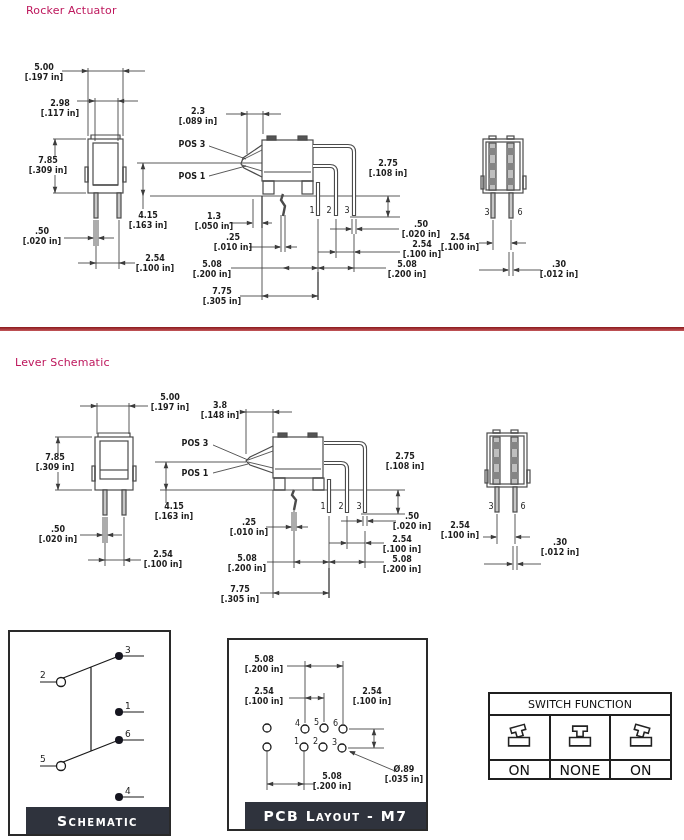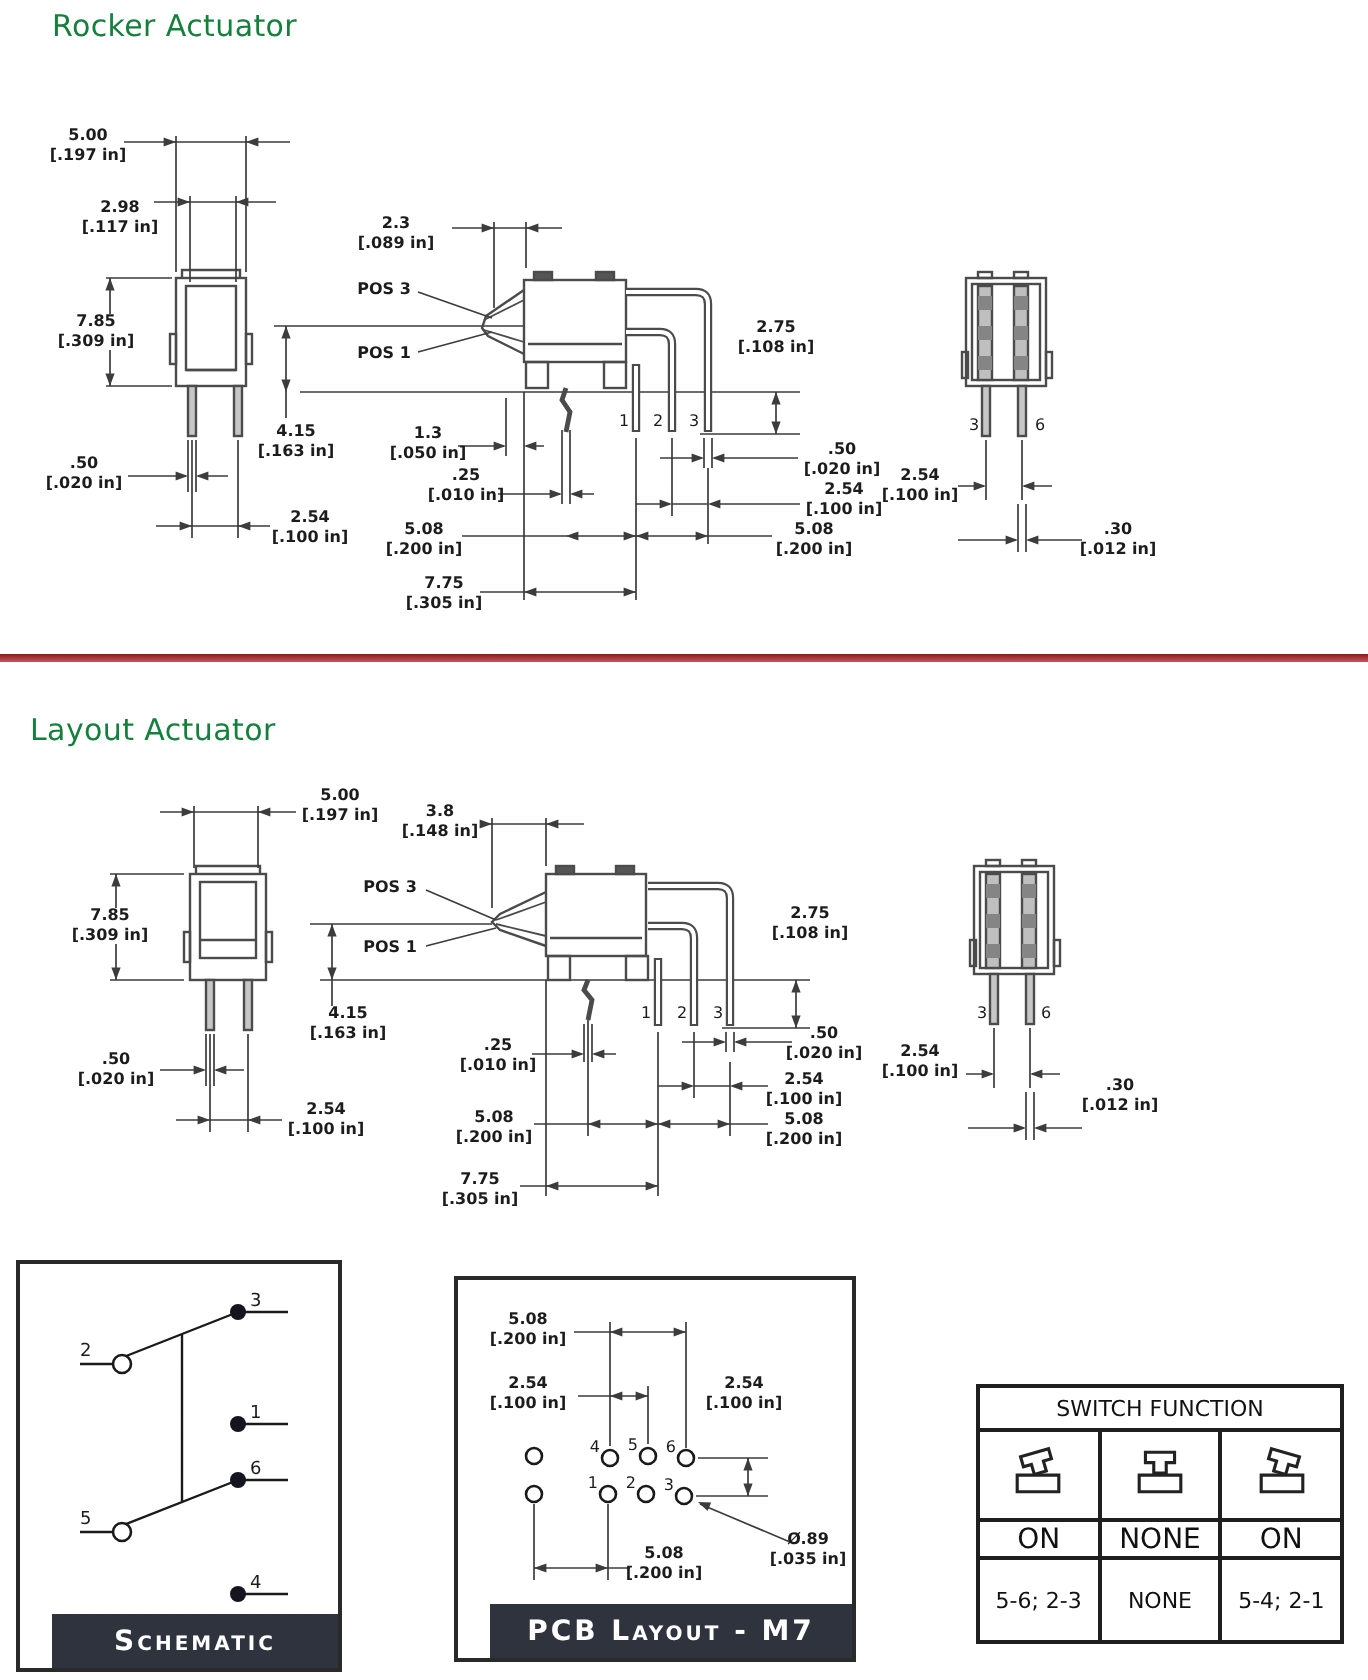--- a/index.html
+++ b/index.html
@@ -1,18 +1,18 @@
 <!DOCTYPE html>
 <html><head>
 <meta charset="utf-8">
 <style>
   html,body{margin:0;padding:0;background:#fff;}
   .page{position:relative;width:684px;height:840px;background:#ffffff;
         font-family:"DejaVu Sans",sans-serif;overflow:hidden;}
-  .sec-title{position:absolute;font-size:15px;color:#15803d;letter-spacing:.2px;}
+  .sec-title{position:absolute;font-size:11px;color:#be185d;letter-spacing:.2px;}
   .divider{position:absolute;left:0;width:684px;height:4px;
            background:linear-gradient(#8a191c,#c4575a);}
   .dim{position:absolute;transform:translate(-50%,-50%);text-align:center;
        white-space:pre-line;font-size:8px;line-height:10px;color:#1c1c1c;font-weight:bold;}
   .art{position:absolute;left:0;top:0;}
   .panel{position:absolute;border:2px solid #2a2a2a;background:#fff;
          display:flex;flex-direction:column;box-sizing:border-box;}
   .panel svg{display:block;}
   .panel-footer{height:27px;background:#2f333d;color:#fff;display:flex;
                 align-items:center;justify-content:center;
@@ -252,21 +252,21 @@
         <use href="#ah" transform="translate(513,564)"></use>
           <use href="#ah" transform="translate(517,564) rotate(180)"></use>
       </g>
       <text class="svgtxt" text-anchor="middle" x="491" y="509">3</text>
       <text class="svgtxt" text-anchor="middle" x="523" y="509">6</text>
     </g>
   </svg>
 
   <div class="sec-title" style="left:26px;top:4px">Rocker Actuator</div>
   <div class="divider" style="top:327px"></div>
-  <div class="sec-title" style="left:15px;top:356px">Layout Actuator</div>
+  <div class="sec-title" style="left:15px;top:356px">Lever Schematic</div>
 
   <div class="dim" style="left:44px;top:73px">5.00
 [.197 in]</div>
   <div class="dim" style="left:60px;top:109px">2.98
 [.117 in]</div>
   <div class="dim" style="left:48px;top:166px">7.85
 [.309 in]</div>
   <div class="dim" style="left:42px;top:237px">.50
 [.020 in]</div>
   <div class="dim" style="left:155px;top:264px">2.54
@@ -435,21 +435,16 @@
             <path d="M4,14 h20 v8 h-20 z"></path>
           </g>
         </svg>
       </td>
     </tr>
     <tr>
       <td class="ft-state">ON</td>
       <td class="ft-state">NONE</td>
       <td class="ft-state">ON</td>
     </tr>
-    <tr>
-      <td class="ft-conn">5-6; 2-3</td>
-      <td class="ft-conn">NONE</td>
-      <td class="ft-conn">5-4; 2-1</td>
-    </tr>
   </tbody>
     </table>
 
 </div>
 
 </body></html>

